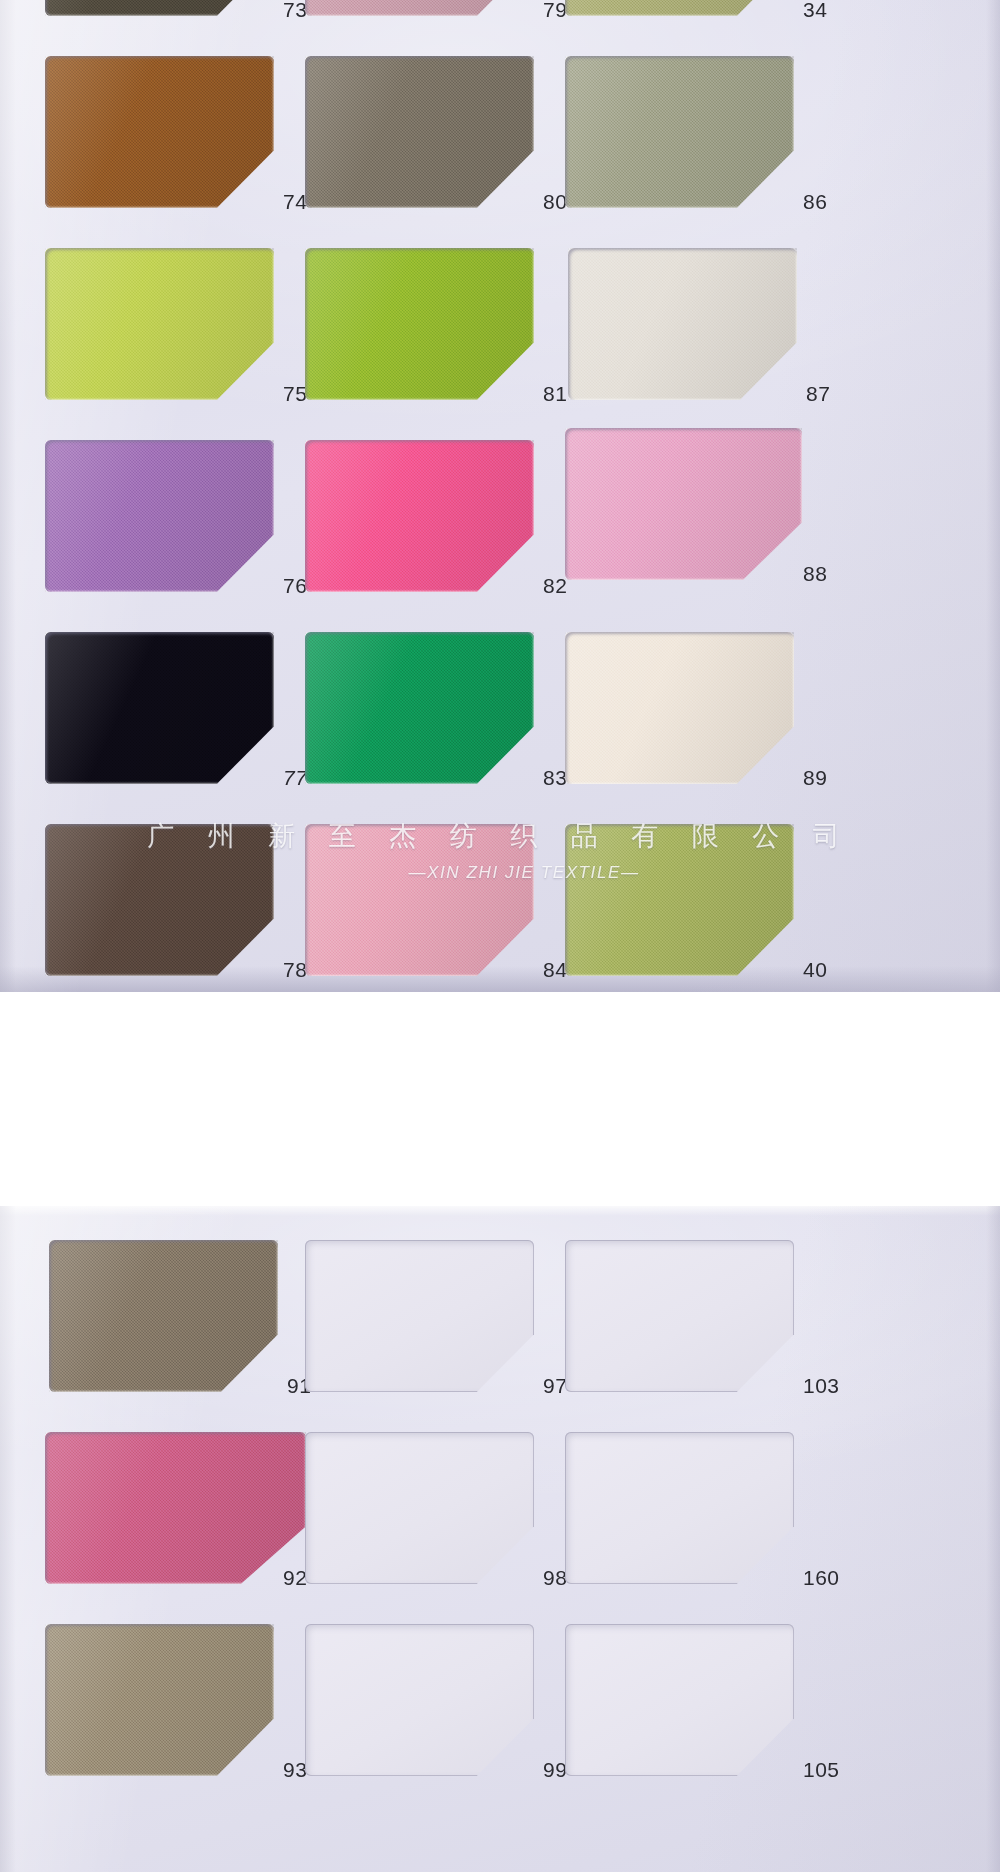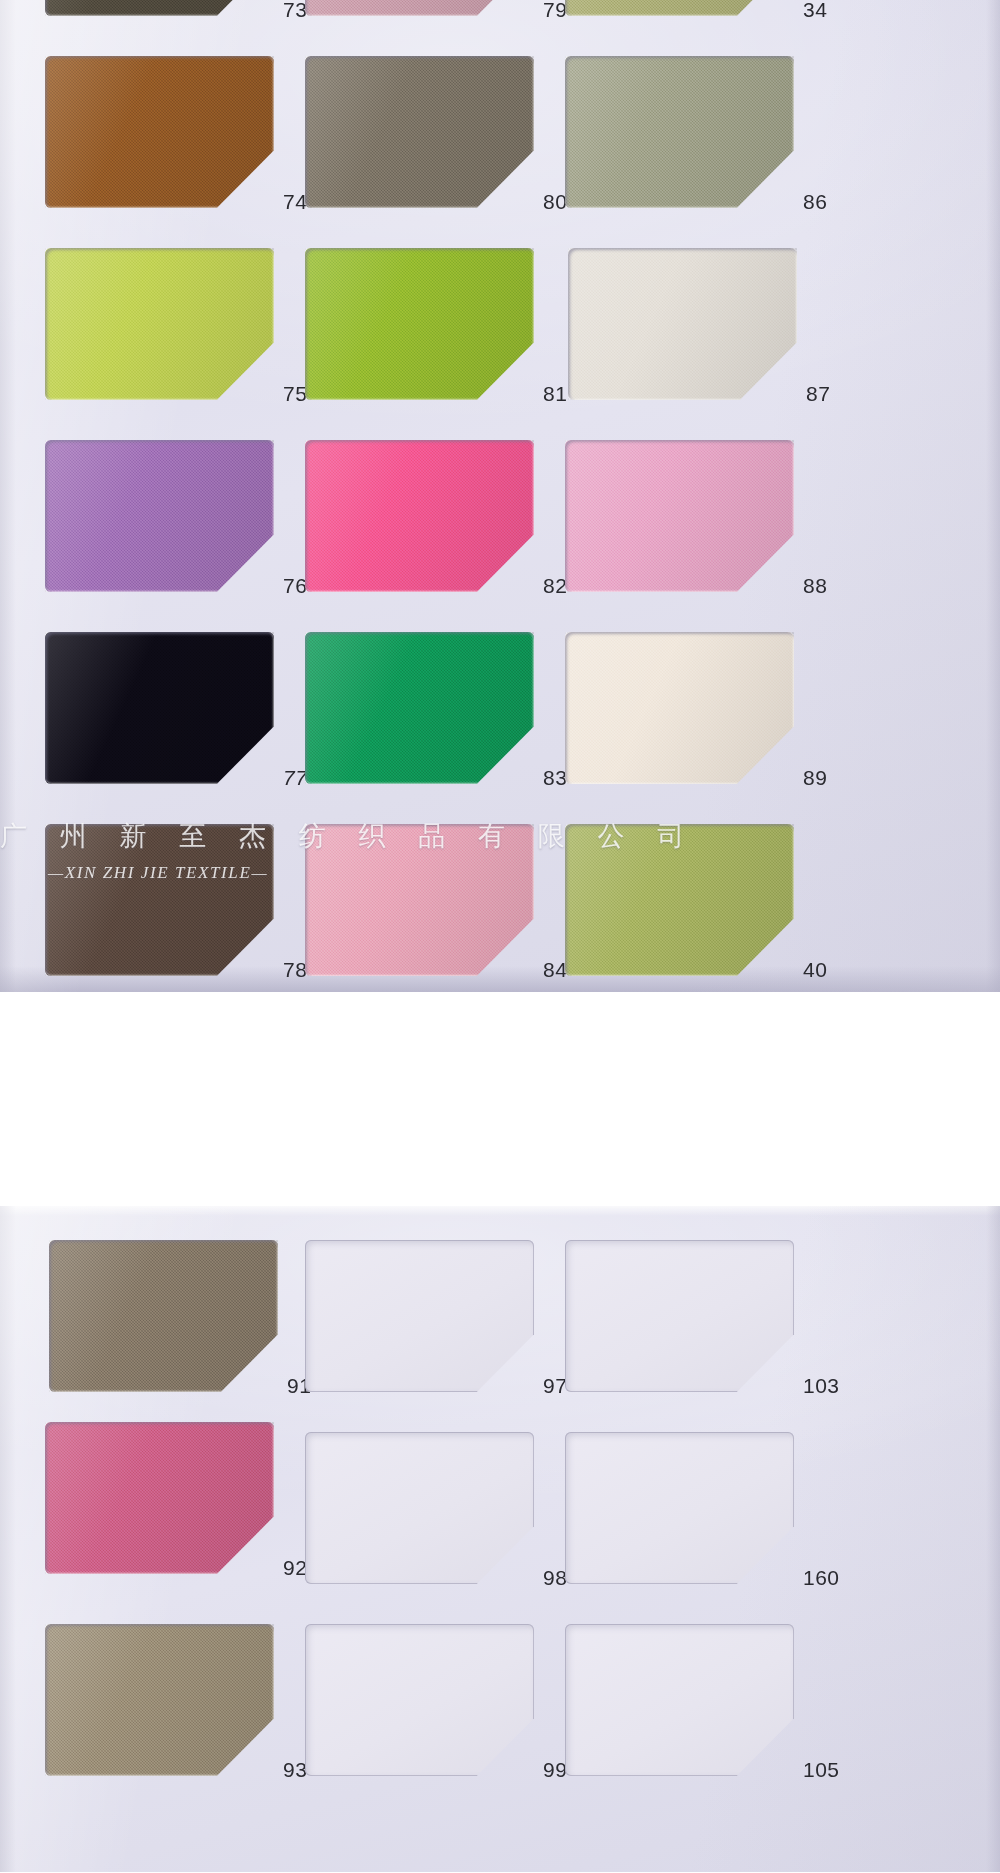--- a/index.html
+++ b/index.html
@@ -82,21 +82,21 @@
 
   .num{
     position:absolute;left:238px;bottom:-4px;width:46px;
     font-size:21px;color:#2a2a30;letter-spacing:.5px;
     text-align:left;line-height:1;
   }
 
   
   #watermark{
     position:absolute;left:0;width:1000px;top:818px;
-    text-align:left;pointer-events:none;user-select:none;font-family:Liberation Serif, serif;
+    text-align:center;pointer-events:none;user-select:none;
   }
   #watermark .cn{
     font-size:27px;letter-spacing:13px;color:rgba(255,255,255,.80);
     text-shadow:0 1px 2px rgba(90,88,115,.35);
     white-space:nowrap;
   }
   #watermark .en{
     margin-top:9px;font-size:17px;font-style:italic;letter-spacing:1.6px;
     color:rgba(255,255,255,.82);text-shadow:0 1px 2px rgba(90,88,115,.3);
     white-space:nowrap;
@@ -198,21 +198,21 @@
         <div class="num">76</div>
       </div>
       <div class="cell" style="left: 305px; top: 454px;">
         <div class="chip" style="background: rgb(244, 82, 138);">
           <div class="weave"></div>
           <div class="shade"></div>
         </div>
         <div class="window"></div>
         <div class="num">82</div>
       </div>
-      <div class="cell" style="left: 565px; top: 454px;">
+      <div class="cell" style="left: 565px; top: 442px; padding-left: 8px;">
         <div class="chip" style="background: rgb(232, 161, 196);">
           <div class="weave"></div>
           <div class="shade"></div>
         </div>
         <div class="window"></div>
         <div class="num">88</div>
       </div>
       <div class="cell" style="left: 45px; top: 646px; font-style: italic;">
         <div class="chip" style="background: rgb(12, 10, 20);">
           <div class="weave"></div>
@@ -286,21 +286,21 @@
         <div class="num">91</div>
       </div>
       <div class="cell" style="left: 305px; top: 34px;">
         <div class="empty"></div>
         <div class="num">97</div>
       </div>
       <div class="cell" style="left: 565px; top: 34px;">
         <div class="empty"></div>
         <div class="num">103</div>
       </div>
-      <div class="cell" style="left: 45px; top: 216px;">
+      <div class="cell" style="left: 45px; top: 226px; padding-left: 32px;">
         <div class="chip" style="background: rgb(203, 90, 127);">
           <div class="weave"></div>
           <div class="shade"></div>
         </div>
         <div class="window"></div>
         <div class="num">92</div>
       </div>
       <div class="cell" style="left: 305px; top: 226px;">
         <div class="empty"></div>
         <div class="num">98</div>

